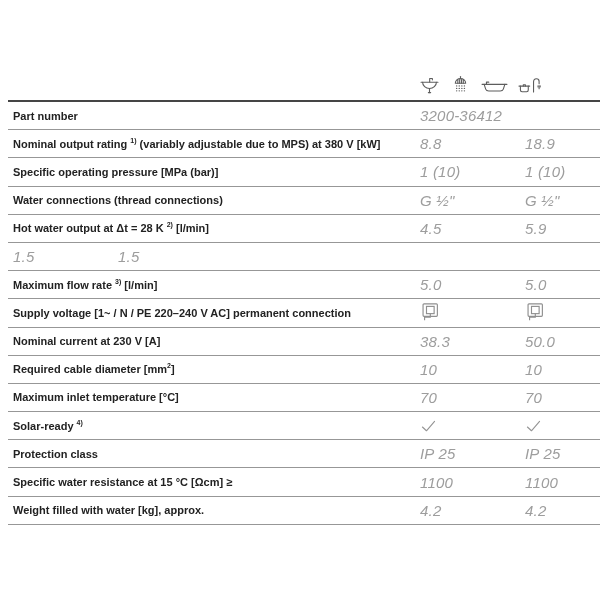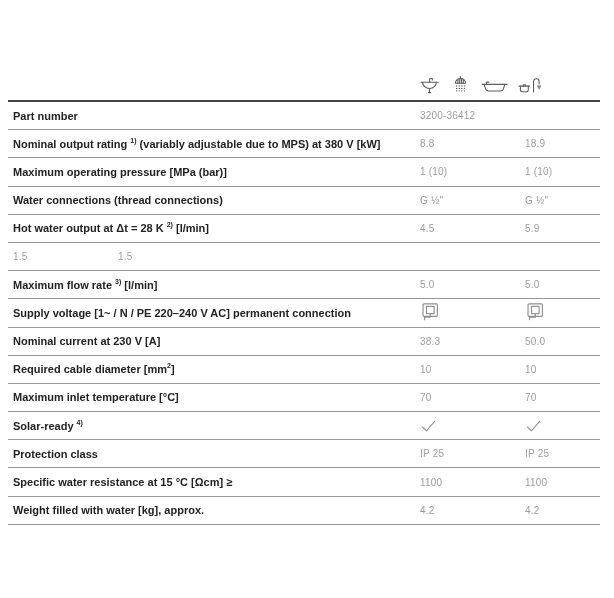--- a/index.html
+++ b/index.html
@@ -16,21 +16,21 @@
   .rows{border-top:2px solid #454545;}
   .row{
     display:flex;align-items:center;height:27.2px;border-bottom:1px solid #979797;
     padding-left:5px;box-sizing:content-box;
   }
   .label{
     width:407px;flex:none;font-size:11px;font-weight:bold;color:#222222;
     line-height:12px;
   }
   .label sup{font-size:7px;font-weight:bold;vertical-align:super;line-height:0;}
-  .cell{font-size:10px;color:#9d9d9d;letter-spacing:0.2px;}
+  .cell{font-size:15px;color:#9d9d9d;letter-spacing:0.2px;font-style:italic;}
   .c1{width:105px;flex:none;}
   .c2{flex:1;}
   .cell svg{display:block;}
   .icon{stroke:#5d5d5d;fill:none;stroke-width:1.15;stroke-linecap:round;stroke-linejoin:round;}
   .icon .dot{fill:#5d5d5d;stroke:none;}
   .plug{stroke:#8f8f8f;fill:none;stroke-width:1.2;stroke-linejoin:miter;}
   .check{stroke:#949494;fill:none;stroke-width:1.2;stroke-linecap:round;stroke-linejoin:round;}
 </style>
 </head>
 <body>
@@ -98,21 +98,21 @@
         <div class="cell c2"><span></span></div>
       </div>
 
       <div class="row">
         <div class="label"><span>Nominal output rating </span><sup>1)</sup><span> (variably adjustable due to MPS) at 380 V [kW]</span></div>
         <div class="cell c1"><span>8.8</span></div>
         <div class="cell c2"><span>18.9</span></div>
       </div>
 
       <div class="row">
-        <div class="label"><span>Maximum operating pressure [MPa (bar)]</span><sup></sup><span></span></div>
+        <div class="label"><span>Specific operating pressure [MPa (bar)]</span><sup></sup><span></span></div>
         <div class="cell c1"><span>1 (10)</span></div>
         <div class="cell c2"><span>1 (10)</span></div>
       </div>
 
       <div class="row">
         <div class="label"><span>Water connections (thread connections)</span><sup></sup><span></span></div>
         <div class="cell c1"><span>G ½"</span></div>
         <div class="cell c2"><span>G ½"</span></div>
       </div>
 

